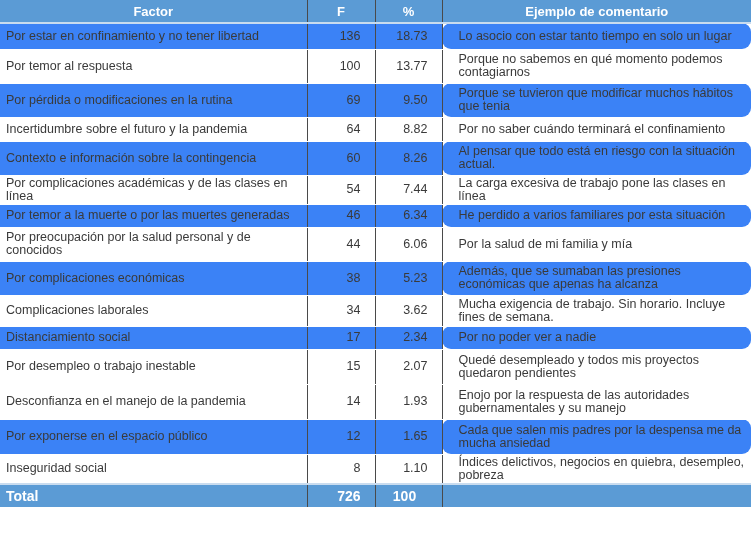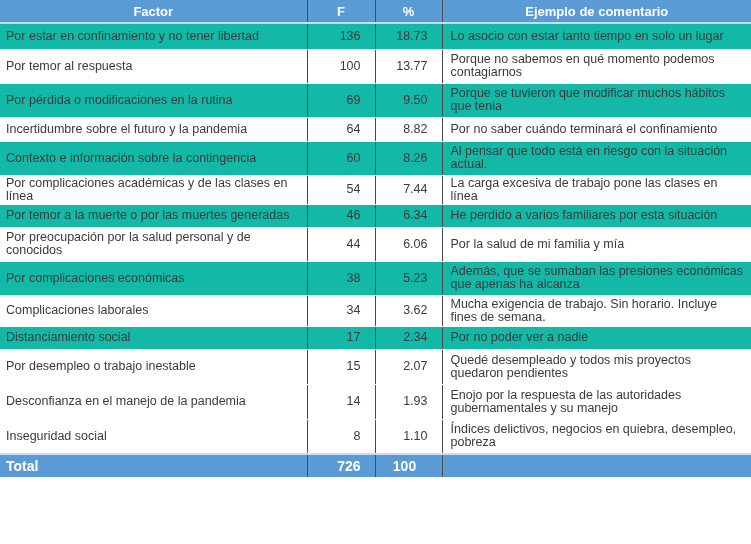--- a/index.html
+++ b/index.html
@@ -29,26 +29,26 @@
   }
   thead th:last-child { border-right: none; }
   tbody td {
     padding: 1px 8px;
     line-height: 13px;
     vertical-align: middle;
     border-right: 1px solid #4a4a4a;
     border-bottom: 1px solid #ffffff;
   }
   tbody td:last-child { border-right: none; }
-  tbody tr.alt td { background: #14b8a6; }
+  tbody tr.alt td { background: #3b82f6; }
   tbody tr.plain td { background: #ffffff; }
   td.num { text-align: right; padding-right: 14px; }
   td.pct { text-align: right; padding-right: 14px; }
   td.factor { padding-left: 6px; }
-  td.comment { padding-left: 8px; padding-right: 4px; border-left: 1px solid #808080; }
+  td.comment { padding-left: 16px; padding-right: 4px; border-left: 1px solid #808080; border-radius: 9px; }
   tfoot td {
     background: #5b9bd5;
     color: #ffffff;
     font-weight: bold;
     font-size: 14px;
     height: 22px;
     padding: 0 6px;
     border-right: 1px solid #4a4a4a;
     border-top: 2px solid #c9dcef;
   }
@@ -146,21 +146,27 @@
         <td class="num">15</td>
         <td class="pct">2.07</td>
         <td class="comment">Quedé desempleado y todos mis proyectos quedaron pendientes</td>
       </tr>
       <tr class="plain" style="height: 35px;">
         <td class="factor">Desconfianza en el manejo de la pandemia</td>
         <td class="num">14</td>
         <td class="pct">1.93</td>
         <td class="comment">Enojo por la respuesta de las autoridades gubernamentales y su manejo</td>
       </tr>
-      <tr class="plain" style="height: 35px;">
+      <tr class="alt" style="height: 35px;">
+        <td class="factor">Por exponerse en el espacio público</td>
+        <td class="num">12</td>
+        <td class="pct">1.65</td>
+        <td class="comment">Cada que salen mis padres por la despensa me da mucha ansiedad</td>
+      </tr>
+      <tr class="plain" style="height: 29px;">
         <td class="factor">Inseguridad social</td>
         <td class="num">8</td>
         <td class="pct">1.10</td>
         <td class="comment">Índices delictivos, negocios en quiebra, desempleo, pobreza</td>
       </tr>
     </tbody>
   <tfoot>
     <tr>
       <td>Total</td>
       <td class="num">726</td>

